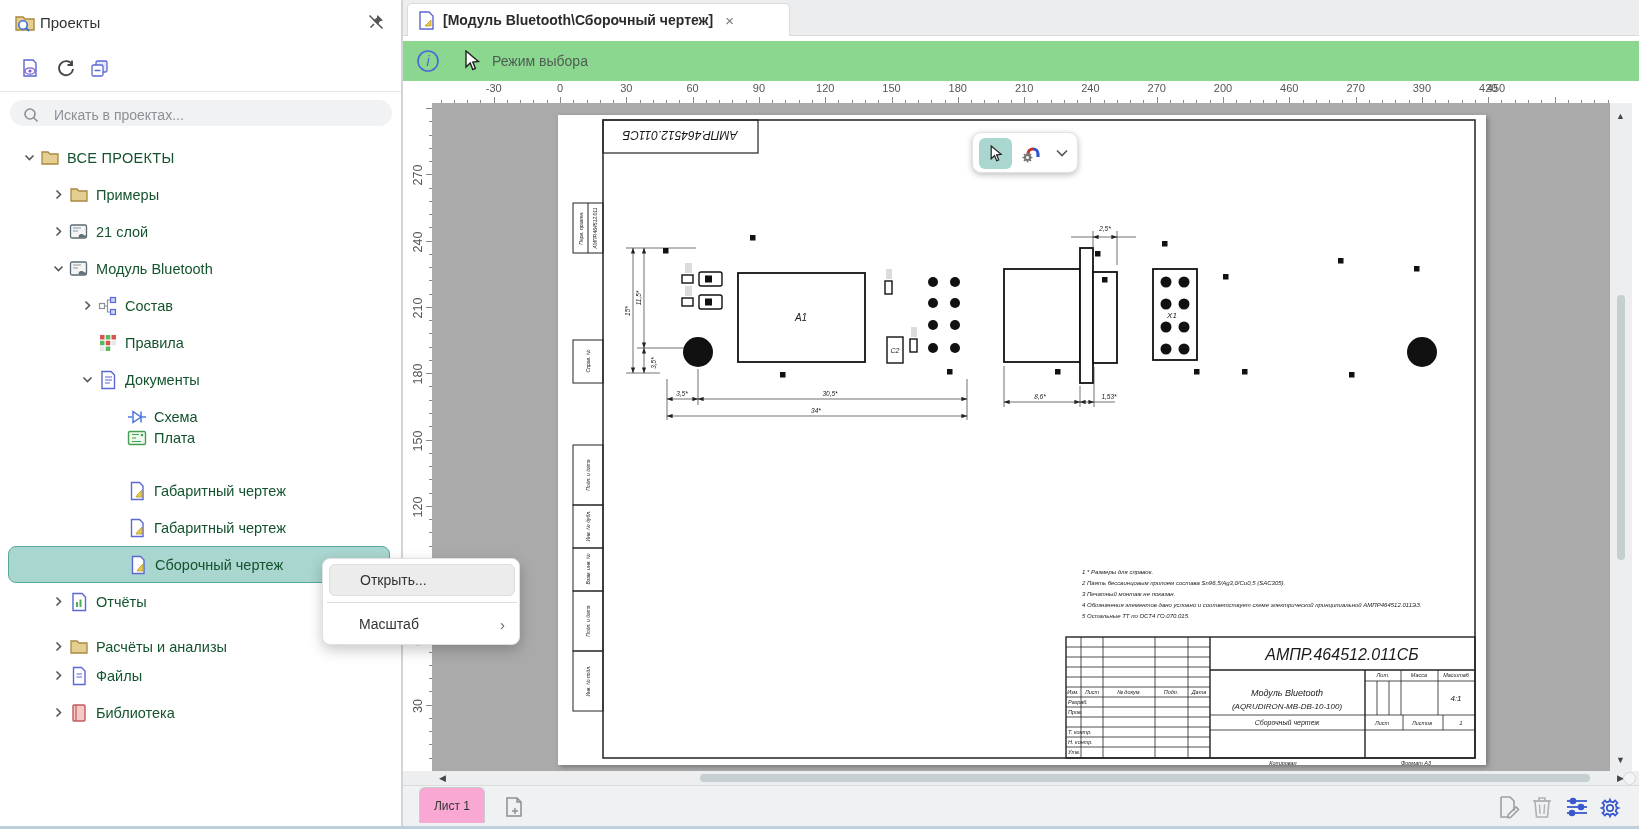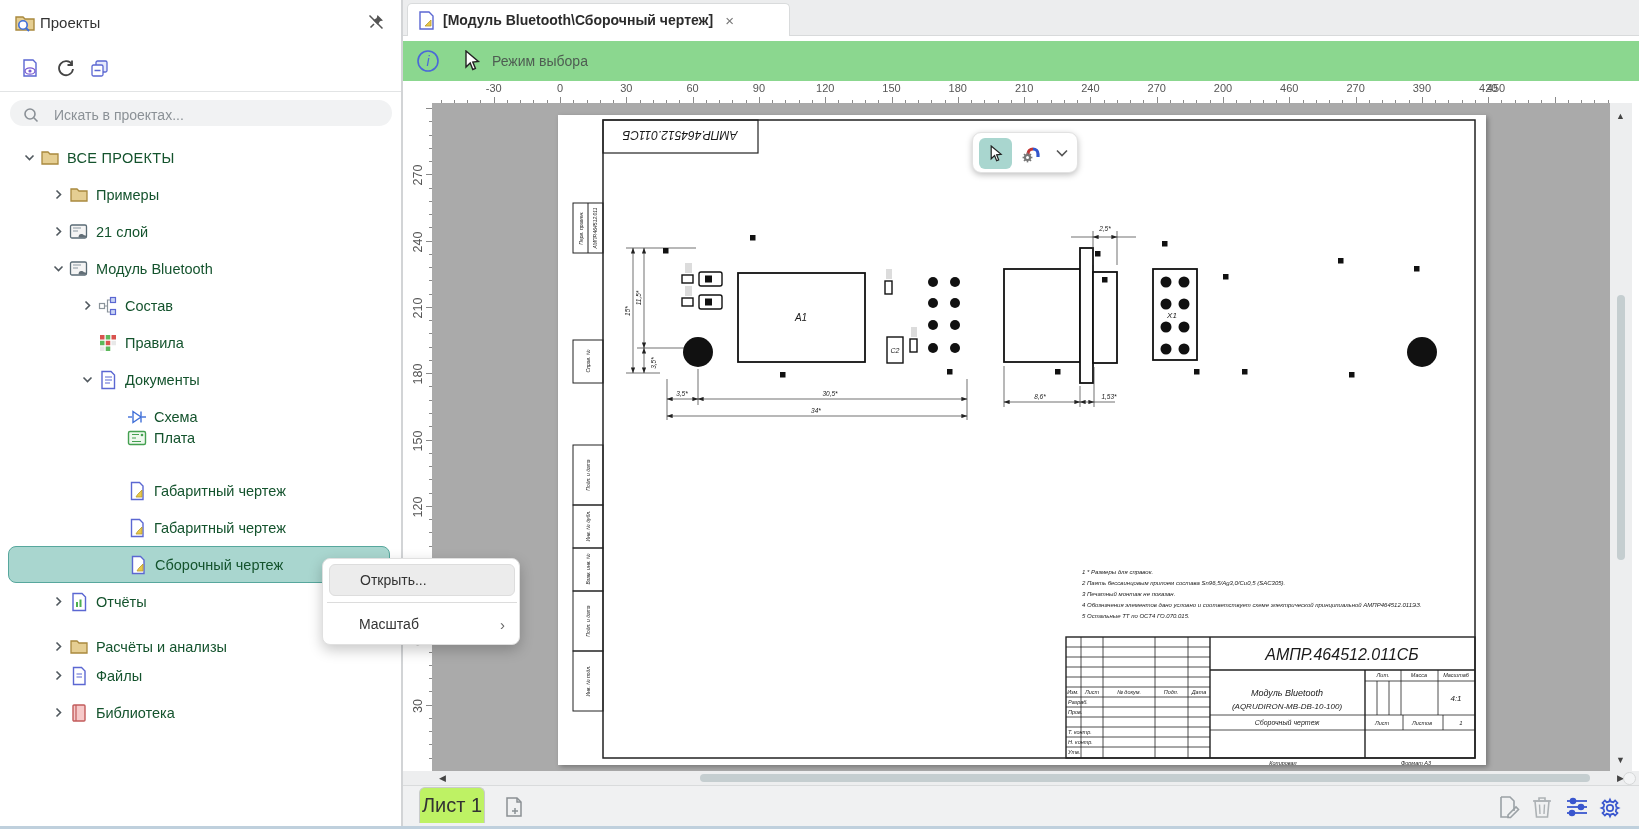--- a/index.html
+++ b/index.html
@@ -61,22 +61,22 @@
   #pal-chev{position:absolute;left:78px;top:8px;width:22px;height:24px;display:flex;align-items:center;justify-content:center;color:#555;cursor:pointer;}
   
   #hscroll{left:403px;top:771px;width:1236px;height:14px;background:#edeeef;}
   #hthumb{position:absolute;left:297px;top:3px;width:890px;height:8px;background:#c5ced0;border-radius:4px;cursor:pointer;}
   .scr-arrow{position:absolute;color:#444;font-size:9px;cursor:pointer;}
   #vscroll{left:1610px;top:103px;width:22px;height:668px;background:#edeeef;}
   #vthumb{position:absolute;left:7px;top:192px;width:8px;height:265px;background:#c5ced0;border-radius:4px;cursor:pointer;}
   #corner-knob{left:1623px;top:772px;width:13px;height:13px;border-radius:50%;background:#f3f4f5;border:1px solid #d5d7d8;}
   
   #bottombar{left:403px;top:785px;width:1236px;height:41px;background:#f0f1f2;border-top:1px solid #d9dbdc;}
-  #sheet-tab{position:absolute;left:16px;top:1px;width:66px;height:36px;background:#bef264;border:1px solid #c9cbcc;border-bottom:none;
-    border-radius:6px 6px 0 0;display:flex;align-items:center;justify-content:center;font-size:20px;color:#333;cursor:pointer;}
+  #sheet-tab{position:absolute;left:16px;top:1px;width:66px;height:36px;background:#f9a8d4;border:1px solid #c9cbcc;border-bottom:none;
+    border-radius:6px 6px 0 0;display:flex;align-items:center;justify-content:center;font-size:12px;color:#333;cursor:pointer;}
   .bb-icon{position:absolute;top:8px;width:26px;height:26px;display:flex;align-items:center;justify-content:center;cursor:pointer;}
   svg{display:block;}
   text{font-family:"Liberation Sans",sans-serif;}
   .gost{font-style:italic;fill:#1a1a1a;}
 </style>
 </head>
 <body>
 
 <div id="window">
 

